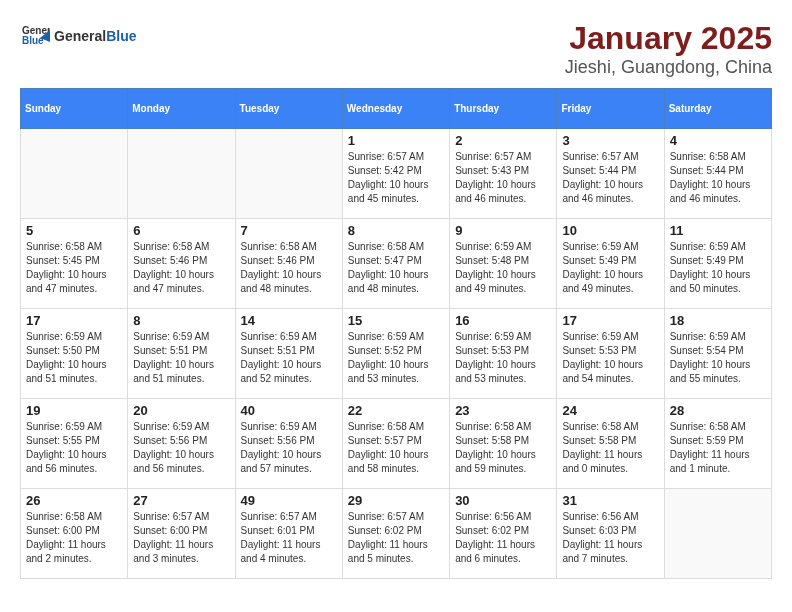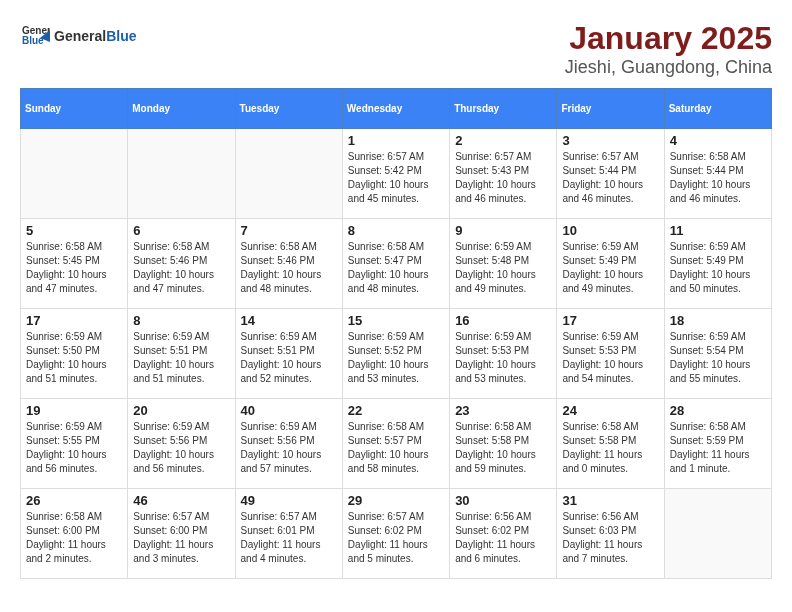--- a/index.html
+++ b/index.html
@@ -299,21 +299,21 @@
       </tr>
       <tr>
         <td>
           <div class="day-number">26</div>
           <div class="day-info" style="white-space: pre-line;">Sunrise: 6:58 AM
 Sunset: 6:00 PM
 Daylight: 11 hours
 and 2 minutes.</div>
         </td>
         <td>
-          <div class="day-number">46</div>
+          <div class="day-number">27</div>
           <div class="day-info" style="white-space: pre-line;">Sunrise: 6:57 AM
 Sunset: 6:00 PM
 Daylight: 11 hours
 and 3 minutes.</div>
         </td>
         <td>
           <div class="day-number">49</div>
           <div class="day-info" style="white-space: pre-line;">Sunrise: 6:57 AM
 Sunset: 6:01 PM
 Daylight: 11 hours

